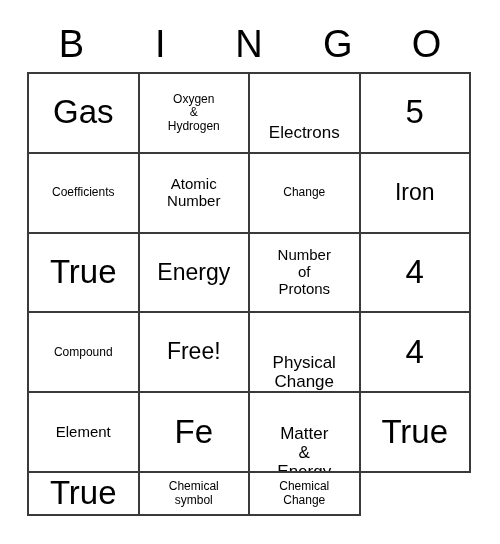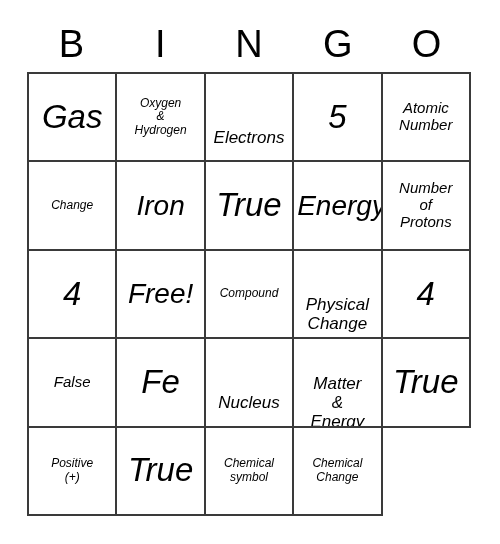--- a/index.html
+++ b/index.html
@@ -45,24 +45,23 @@
   #grid {
     position: absolute;
     left: 27px;
     top: 72px;
     width: 444px;
     height: 444px;
     box-sizing: border-box;
     border-top: 2px solid #3a3a3a;
     border-left: 2px solid #3a3a3a;
     display: grid;
-    grid-template-columns: repeat(5, 1fr);
+    grid-template-columns: repeat(4, 1fr);
     grid-template-rows: repeat(5, 1fr);
     background: #ffffff;
-    font-style: italic;
   }
   .cell {
     box-sizing: border-box;
     border-right: 2px solid #3a3a3a;
     border-bottom: 2px solid #3a3a3a;
     background: #ffffff;
     display: flex;
     align-items: center;
     justify-content: center;
     text-align: center;
@@ -71,21 +70,21 @@
   }
   .cell-text {
     display: block;
     width: 100%;
     line-height: 1.12;
     color: #000000;
     white-space: pre-line;
   }
   
   .size-xl  { font-size: 33px; }
-  .size-lg  { font-size: 28px; }
+  .size-lg  { font-size: 23px; }
   .size-md  { font-size: 15px; }
   .size-sm  { font-size: 17px; margin-top: 40px; }
   .size-xs  { font-size: 12px; }
   .size-xxs { font-size: 12px; }
 </style>
 </head>
 <body>
 
 <div id="card">
 
@@ -106,20 +105,23 @@
         <span class="cell-text size-xs">Oxygen
 &amp;
 Hydrogen</span>
       </div>
     <div class="cell">
         <span class="cell-text size-sm">Electrons</span>
       </div>
     <div class="cell">
         <span class="cell-text size-xl">5</span>
       </div>
+    <div class="cell">
+        <span class="cell-text size-xxs">Coefficients</span>
+      </div>
 
     <div class="cell">
         <span class="cell-text size-md">Atomic
 Number</span>
       </div>
     <div class="cell">
         <span class="cell-text size-xs">Change</span>
       </div>
     <div class="cell">
         <span class="cell-text size-lg">Iron</span>
@@ -133,54 +135,47 @@
 
     <div class="cell">
         <span class="cell-text size-md">Number
 of
 Protons</span>
       </div>
     <div class="cell">
         <span class="cell-text size-xl">4</span>
       </div>
     <div class="cell">
-        <span class="cell-text size-lg">Free!</span>
+        <span class="cell-text size-xxs">Compound</span>
       </div>
     <div class="cell">
-        <span class="cell-text size-xxs">Compound</span>
+        <span class="cell-text size-lg">Free!</span>
       </div>
     <div class="cell">
         <span class="cell-text size-sm">Physical
 Change</span>
       </div>
 
     <div class="cell">
         <span class="cell-text size-xl">4</span>
       </div>
     <div class="cell">
-        <span class="cell-text size-md">False</span>
+        <span class="cell-text size-md">Element</span>
       </div>
     <div class="cell">
         <span class="cell-text size-xl">Fe</span>
-      </div>
-    <div class="cell">
-        <span class="cell-text size-sm">Nucleus</span>
       </div>
     <div class="cell">
         <span class="cell-text size-sm">Matter
 &amp;
 Energy</span>
       </div>
 
     <div class="cell">
         <span class="cell-text size-xl">True</span>
-      </div>
-    <div class="cell">
-        <span class="cell-text size-xs">Positive
-(+)</span>
       </div>
     <div class="cell">
         <span class="cell-text size-xl">True</span>
       </div>
     <div class="cell">
         <span class="cell-text size-xs">Chemical
 symbol</span>
       </div>
     <div class="cell">
         <span class="cell-text size-xs">Chemical

